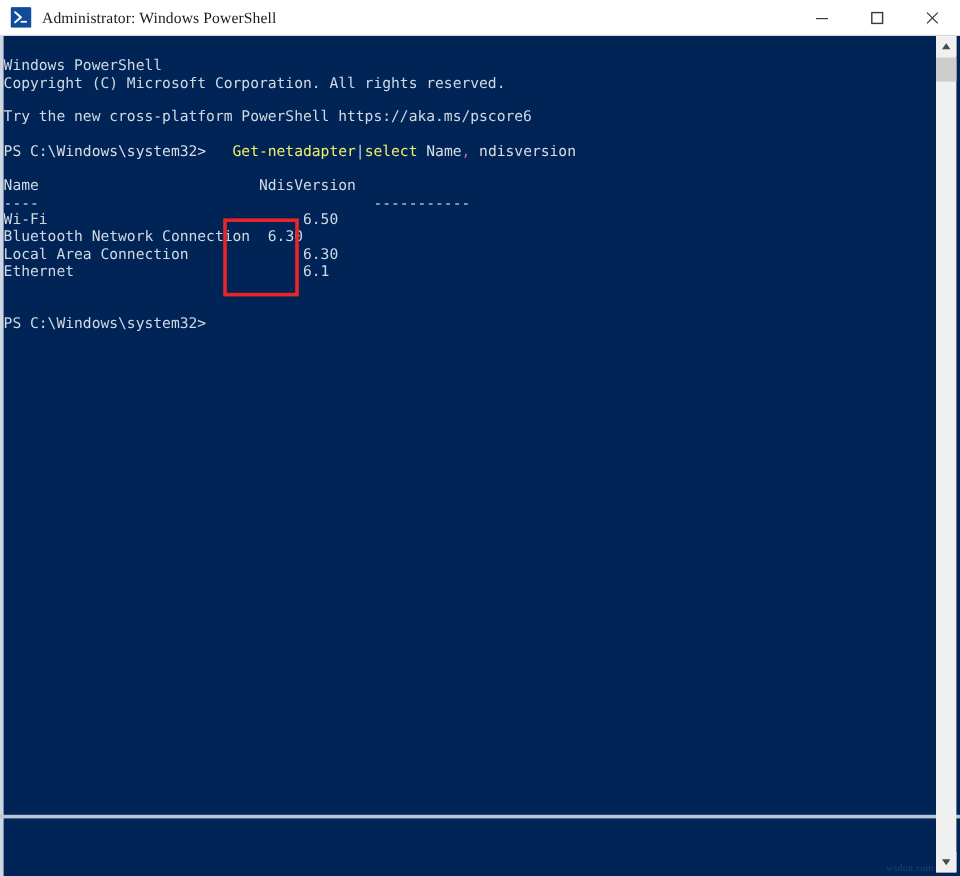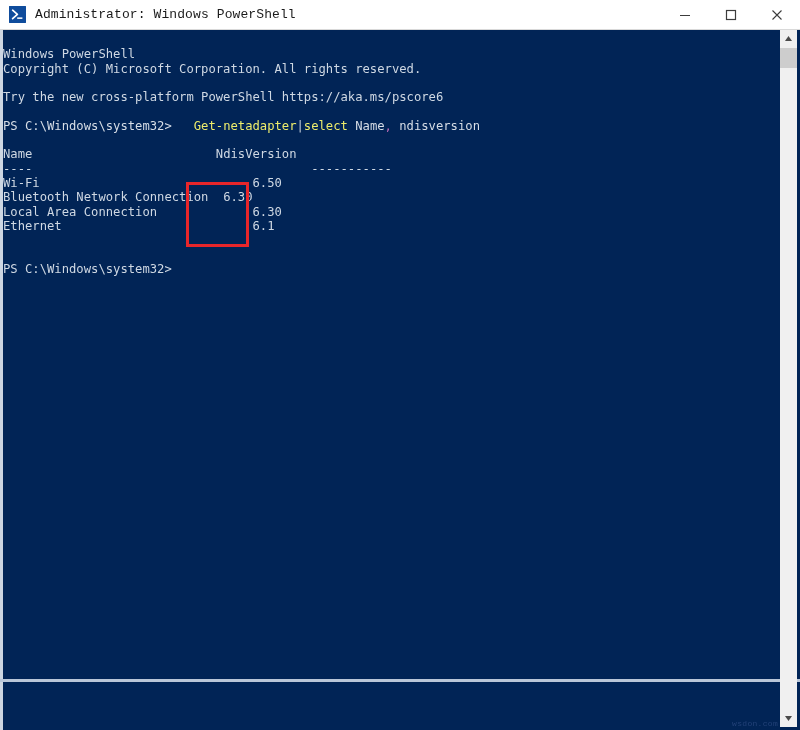--- a/index.html
+++ b/index.html
@@ -44,21 +44,21 @@
     margin-left: 9px;
     margin-right: 9px;
     flex: 0 0 auto;
     position: relative;
     background: #0f4c9c;
     border-radius: 1px;
     overflow: hidden;
   }
   .tb-icon svg { display: block; }
   #title-text {
-    font-family: Liberation Mono, monospace;
+    font-family: Liberation Serif, serif;
     font-size: 13px;
     color: #1b1b1b;
     letter-spacing: 0.1px;
     white-space: nowrap;
     flex: 0 0 auto;
   }
   .tb-spacer { flex: 1 1 auto; }
   .tb-btn {
     width: 46px;
     height: 29px;
@@ -163,21 +163,21 @@
     width: 17px;
     height: 20px;
     background: #cdcdcd;
   }
 
   
   #watermark {
     position: absolute;
     right: 22px;
     bottom: 2px;
-    font-family: Liberation Mono, monospace;
+    font-family: Liberation Serif, serif;
     font-size: 8px;
     color: #27457c;
     letter-spacing: 0.3px;
     opacity: 0.9;
     white-space: nowrap;
   }
 </style>
 </head>
 <body>
 

